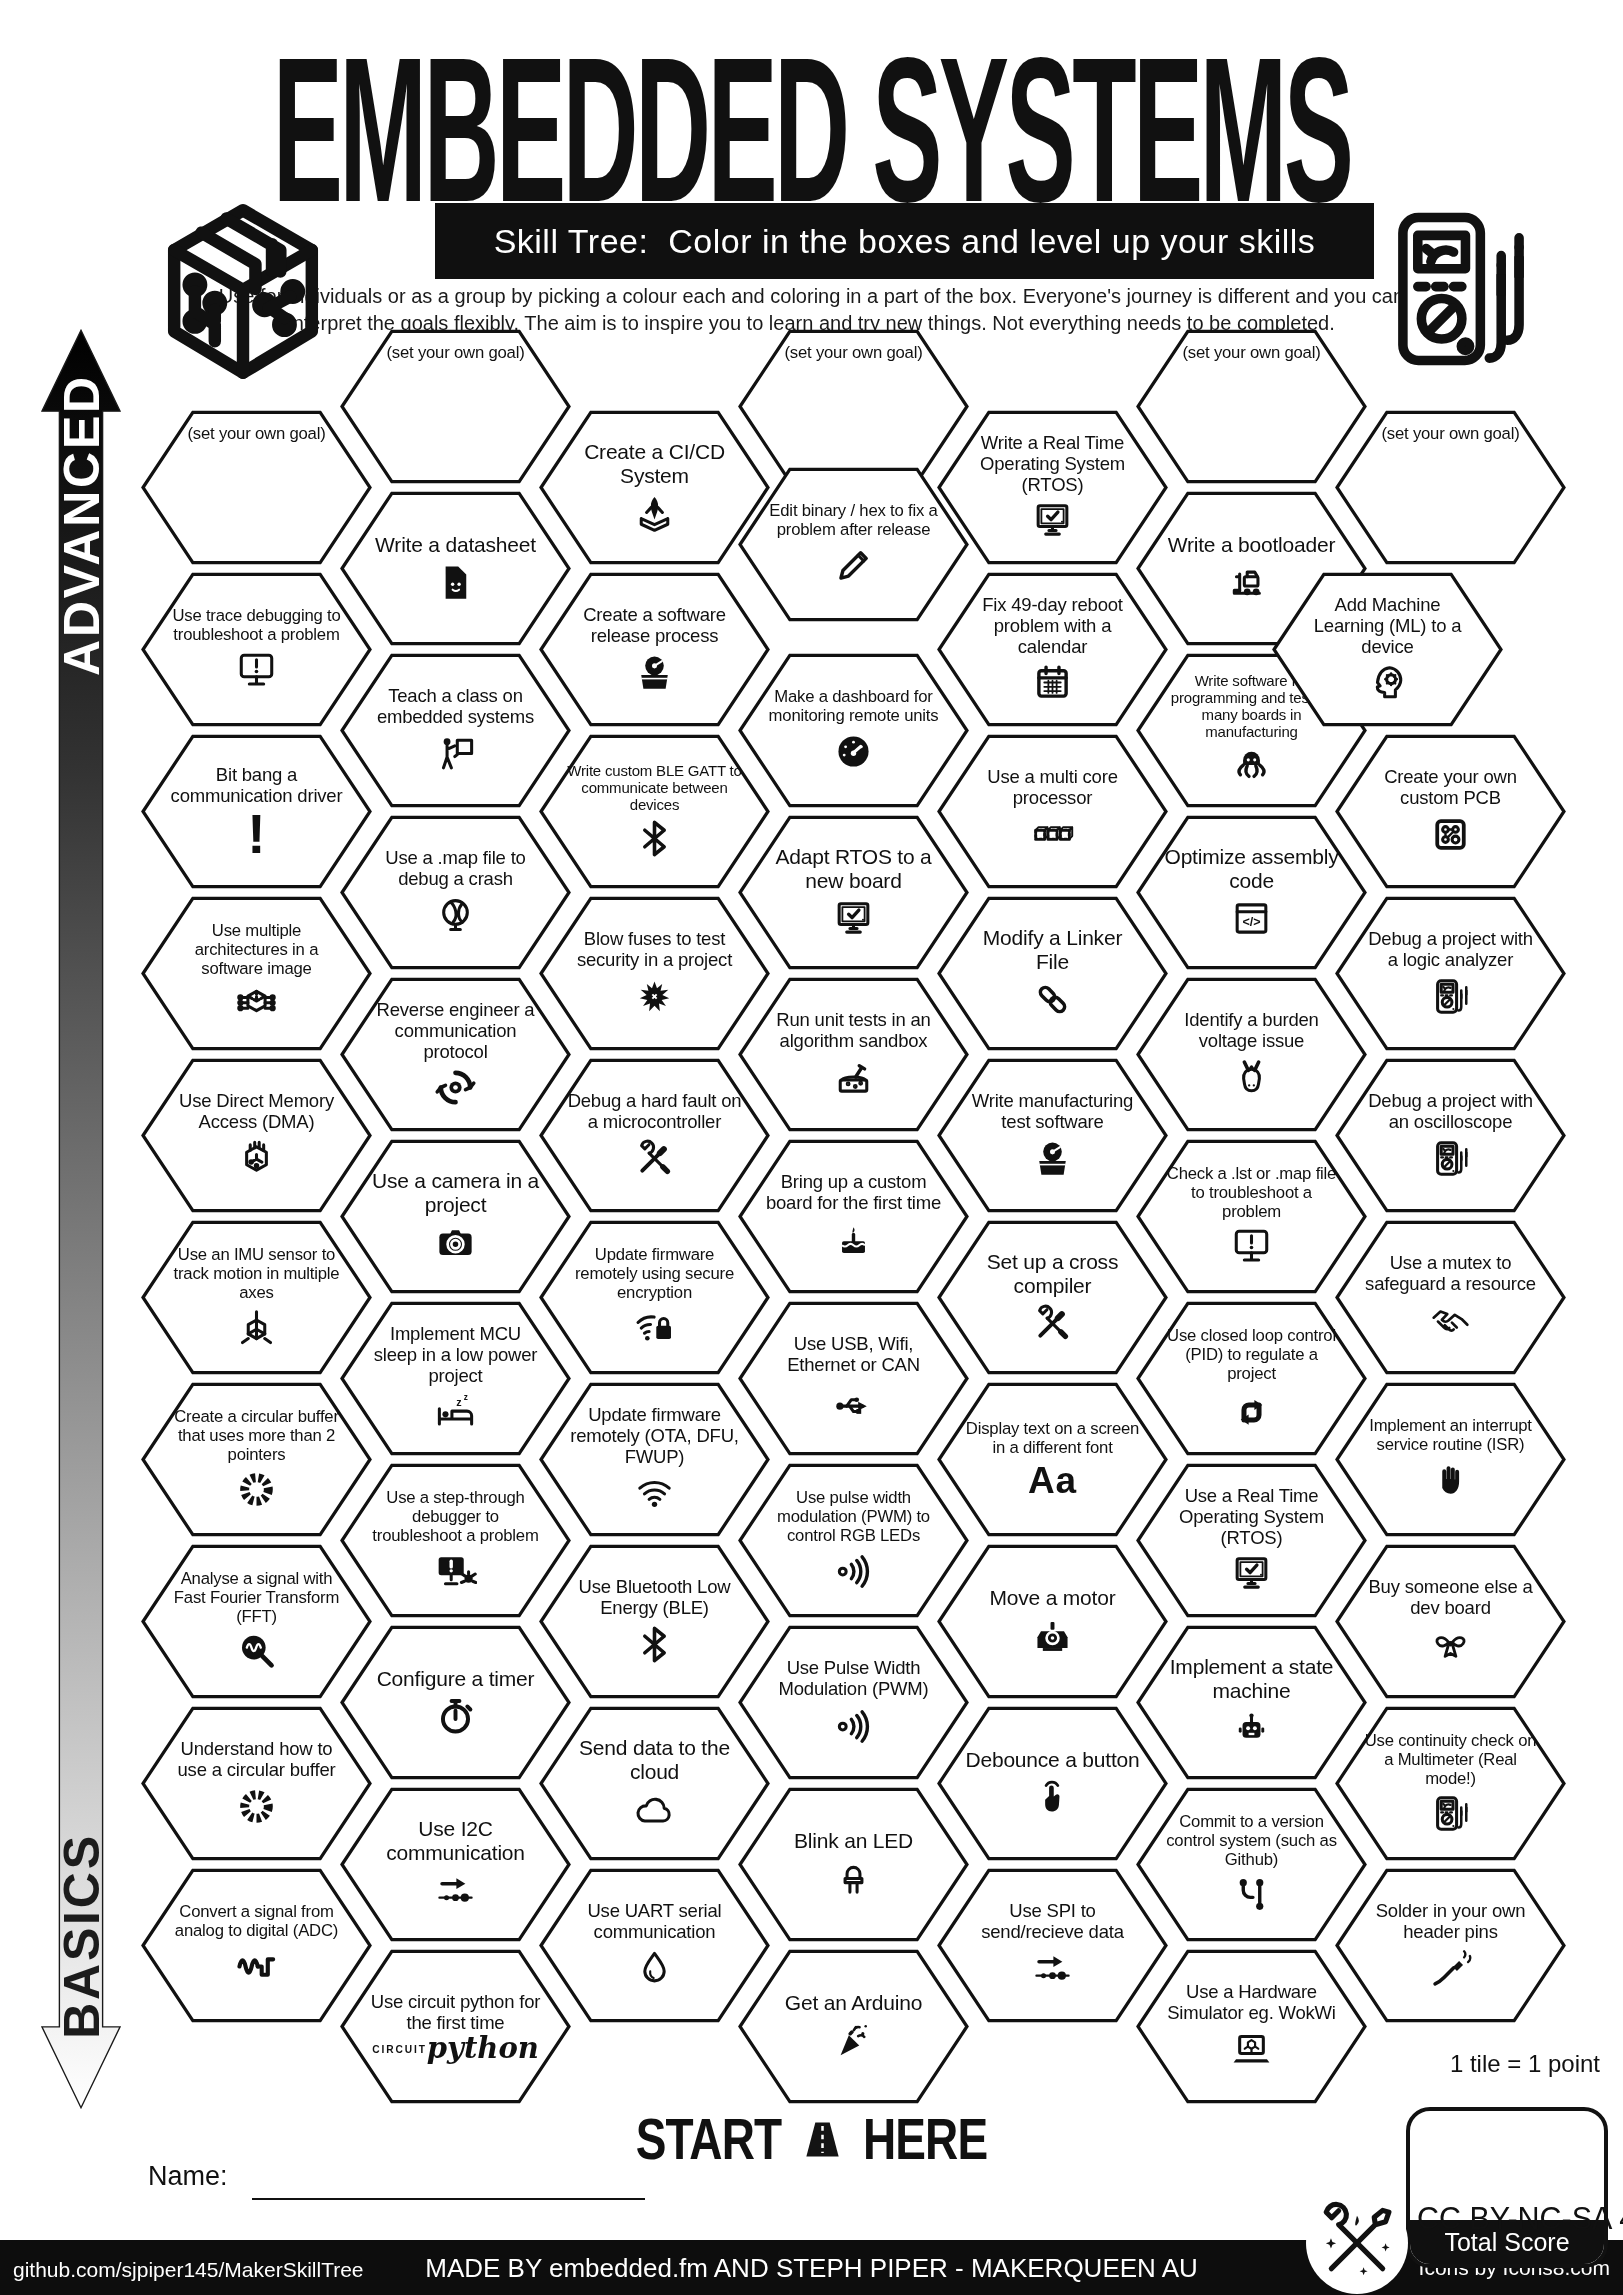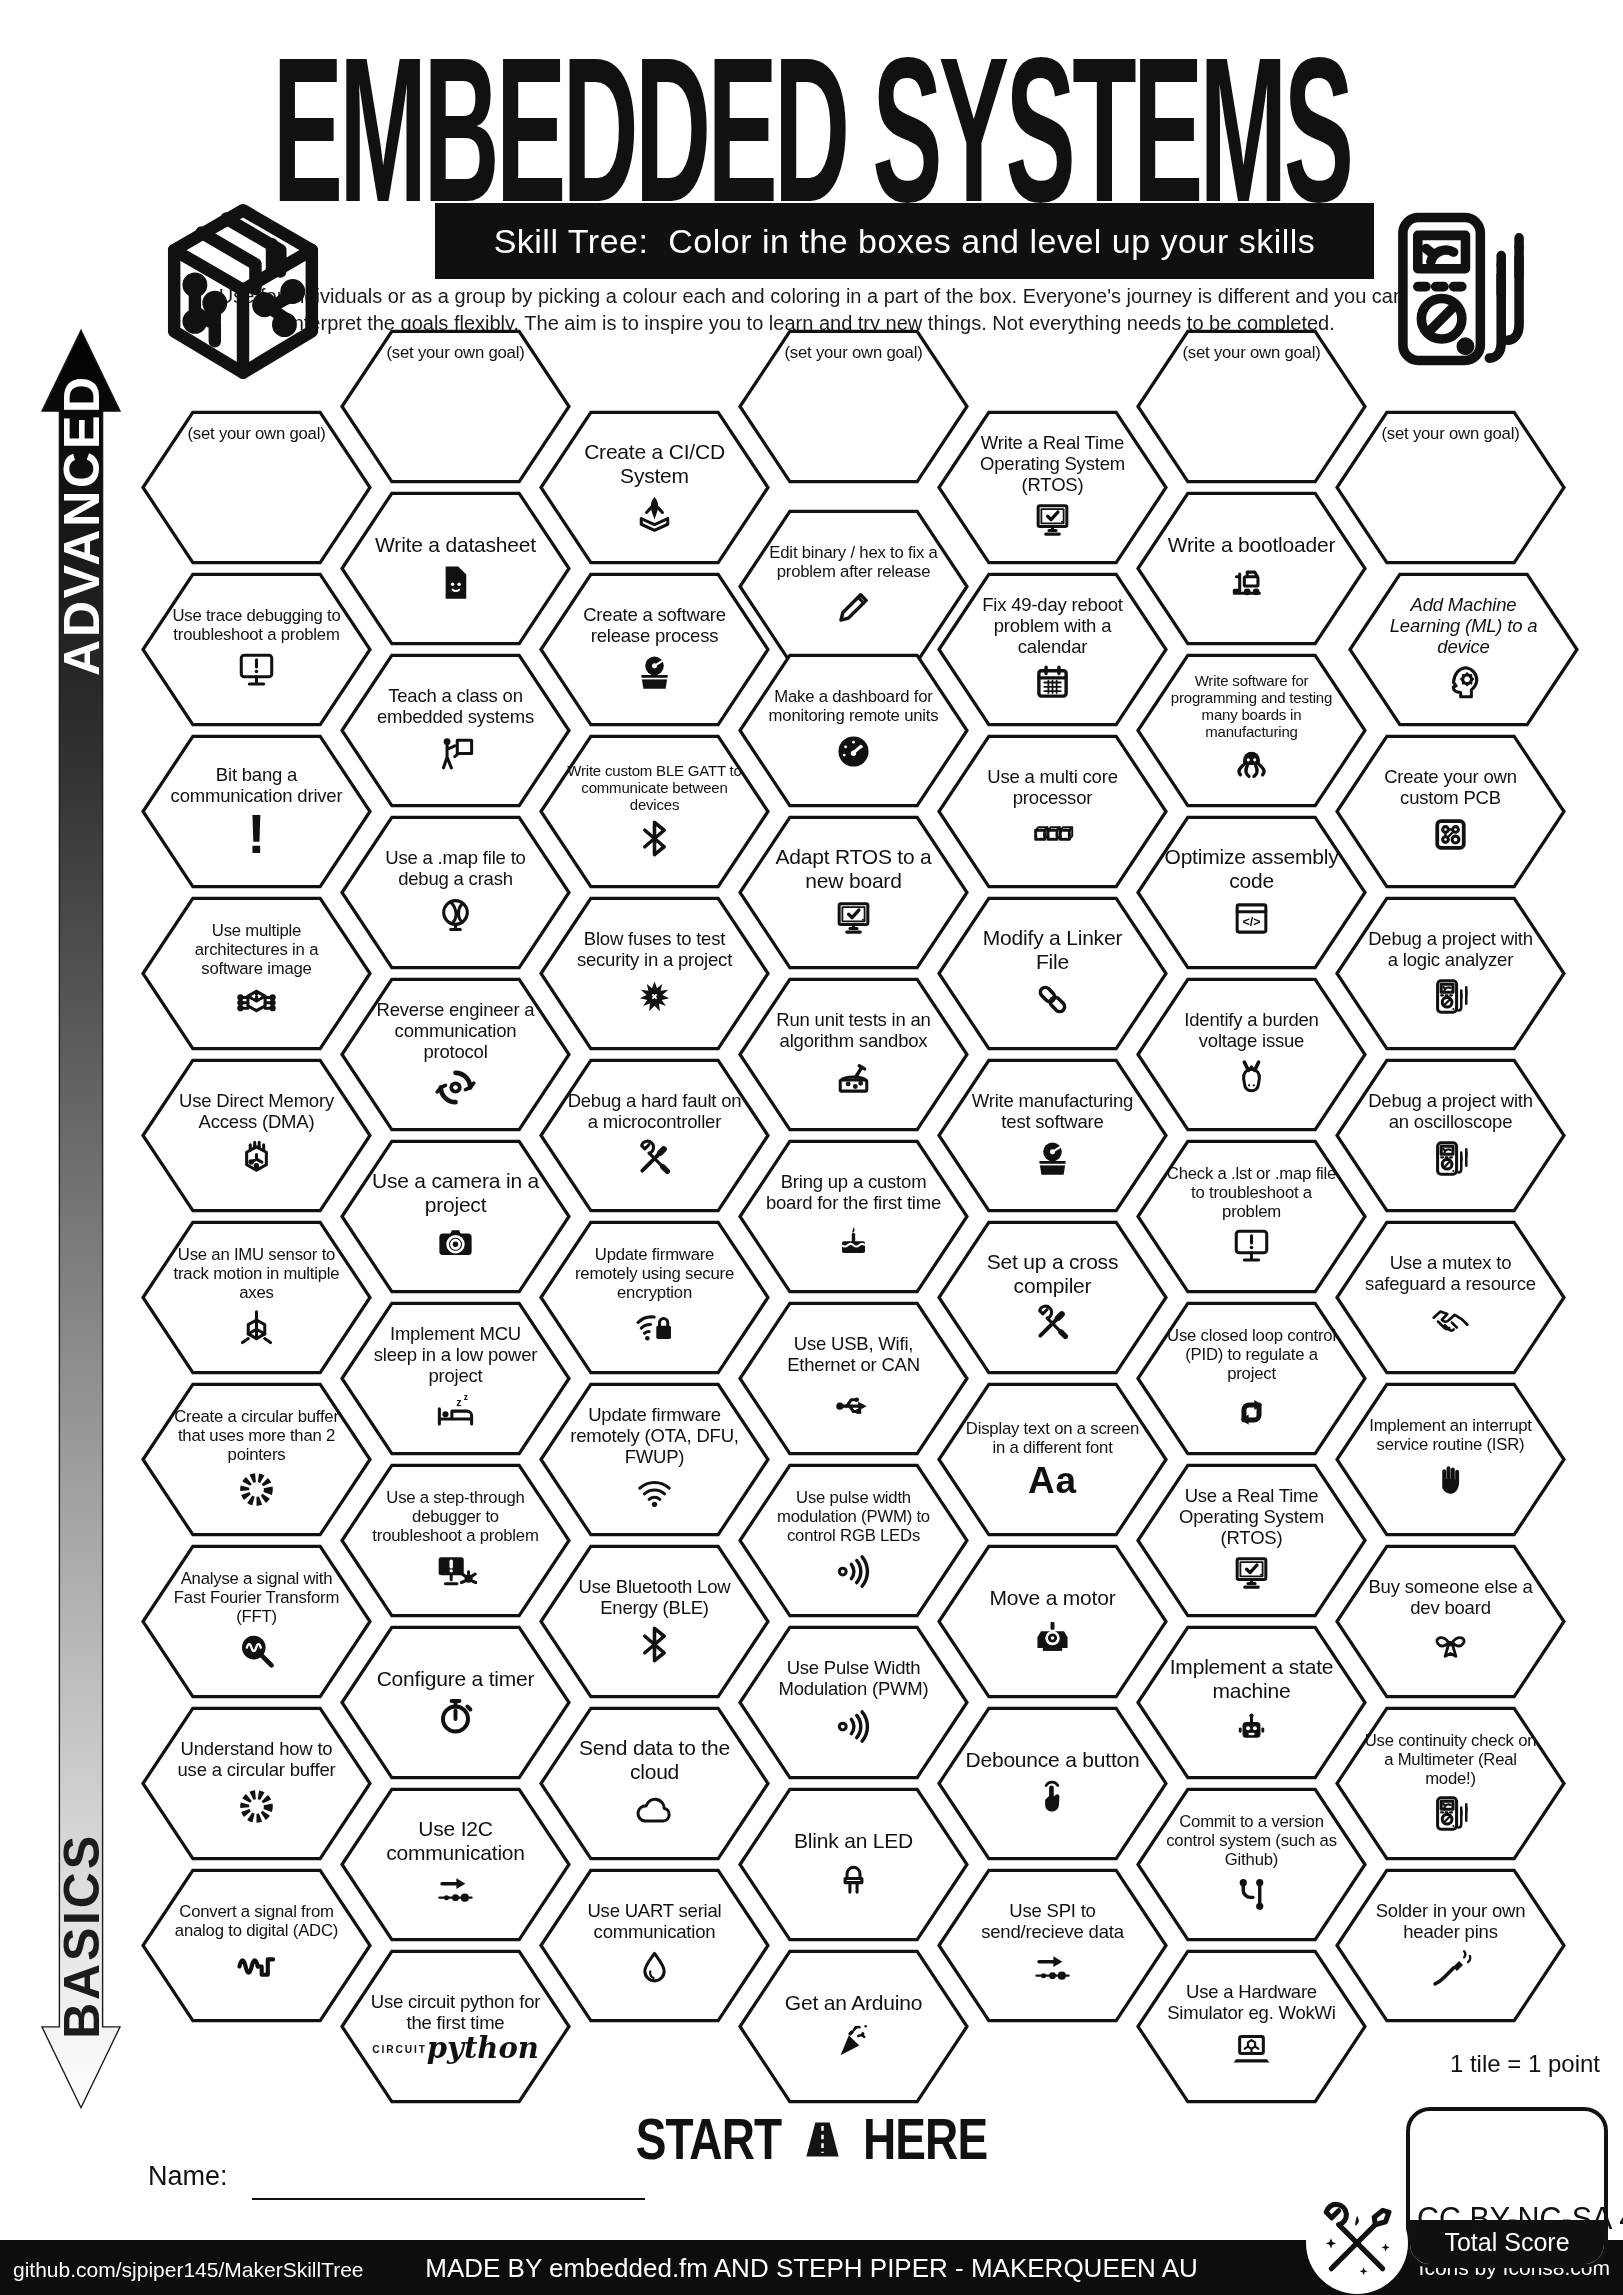--- a/index.html
+++ b/index.html
@@ -583,21 +583,21 @@
         </div>
       </div>
       <div class="hex goal" style="left: 738px; top: 329px;">
         <svg class="shape" width="231" height="155" viewBox="0 0 500 336">
           <polygon points="4,168 112,5 388,5 496,168 388,331 112,331" fill="#fff" stroke="#111" stroke-width="7"></polygon>
         </svg>
         <div class="content">
           <div class="lbl" style="font-size:16.7px">(set your own goal)</div>
         </div>
       </div>
-      <div class="hex" style="left: 738px; top: 509px;">
+      <div class="hex" style="left: 738px; top: 467px;">
         <svg class="shape" width="231" height="155" viewBox="0 0 500 336">
           <polygon points="4,168 112,5 388,5 496,168 388,331 112,331" fill="#fff" stroke="#111" stroke-width="7"></polygon>
         </svg>
         <div class="content">
           <div class="lbl" style="font-size:16.7px">Edit binary / hex to fix a problem after release</div>
           <div class="icon">
             <svg viewBox="0 0 24 24" fill="none" stroke="#111" stroke-width="1.7" stroke-linecap="round" stroke-linejoin="round">
               <path d="M5 19l1.1-4.2L16 4.9l3.1 3.1L9.2 17.9 5 19z" stroke-width="1.9"></path>
               <path d="M14.6 6.3l3.1 3.1"></path>
             </svg>
@@ -1093,21 +1093,21 @@
         </div>
       </div>
       <div class="hex goal" style="left: 1335px; top: 410px;">
         <svg class="shape" width="231" height="155" viewBox="0 0 500 336">
           <polygon points="4,168 112,5 388,5 496,168 388,331 112,331" fill="#fff" stroke="#111" stroke-width="7"></polygon>
         </svg>
         <div class="content">
           <div class="lbl" style="font-size:16.7px">(set your own goal)</div>
         </div>
       </div>
-      <div class="hex" style="left: 1348px; top: 572px; font-style: italic;">
+      <div class="hex" style="left: 1272px; top: 572px;">
         <svg class="shape" width="231" height="155" viewBox="0 0 500 336">
           <polygon points="4,168 112,5 388,5 496,168 388,331 112,331" fill="#fff" stroke="#111" stroke-width="7"></polygon>
         </svg>
         <div class="content">
           <div class="lbl" style="font-size:18.5px">Add Machine Learning (ML) to a device</div>
           <div class="icon">
             <svg viewBox="0 0 24 24" fill="none" stroke="#111" stroke-width="1.7" stroke-linecap="round" stroke-linejoin="round">
               <path d="M13.2 3.8a6.8 6.8 0 0 1 6.2 7c-.1 2.8-1.6 4.1-3 5.3V20h-6v-2.4c-2.6 0-4.2-1.1-4.1-3.1l1.6-.6-1.5-1.9c.5-4.6 2.6-7.7 6.8-8.2z"></path>
               <circle cx="14" cy="10.2" r="2.5"></circle>
               <path d="M14 6.9v1.1M14 12.4v1.1M10.7 10.2h1.1M16.2 10.2h1.1M11.7 7.9l.8.8M15.5 11.7l.8.8M16.3 7.9l-.8.8M12.5 11.7l-.8.8" stroke-width="1.3"></path>

